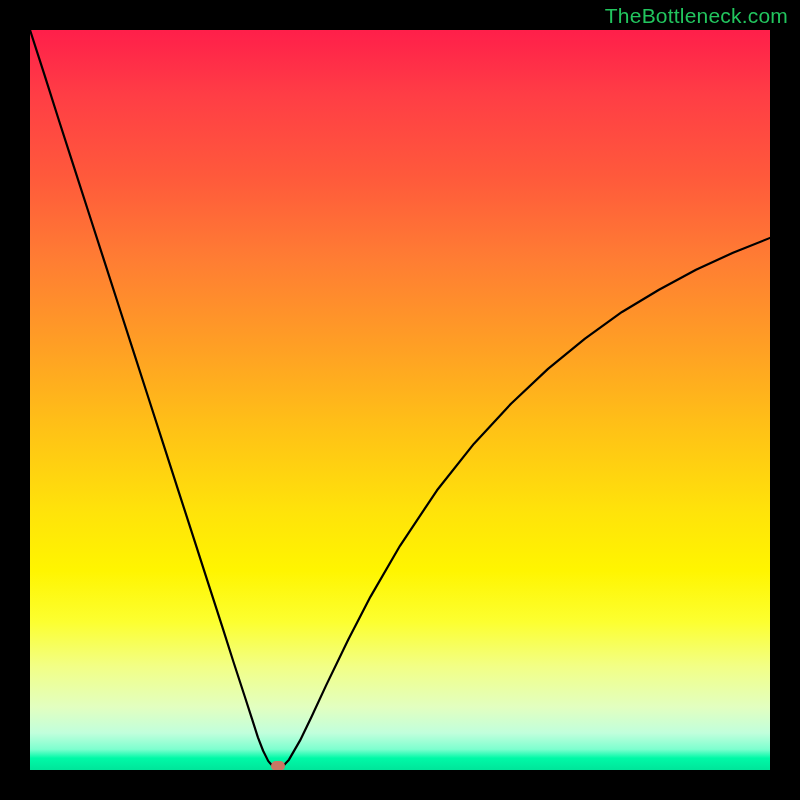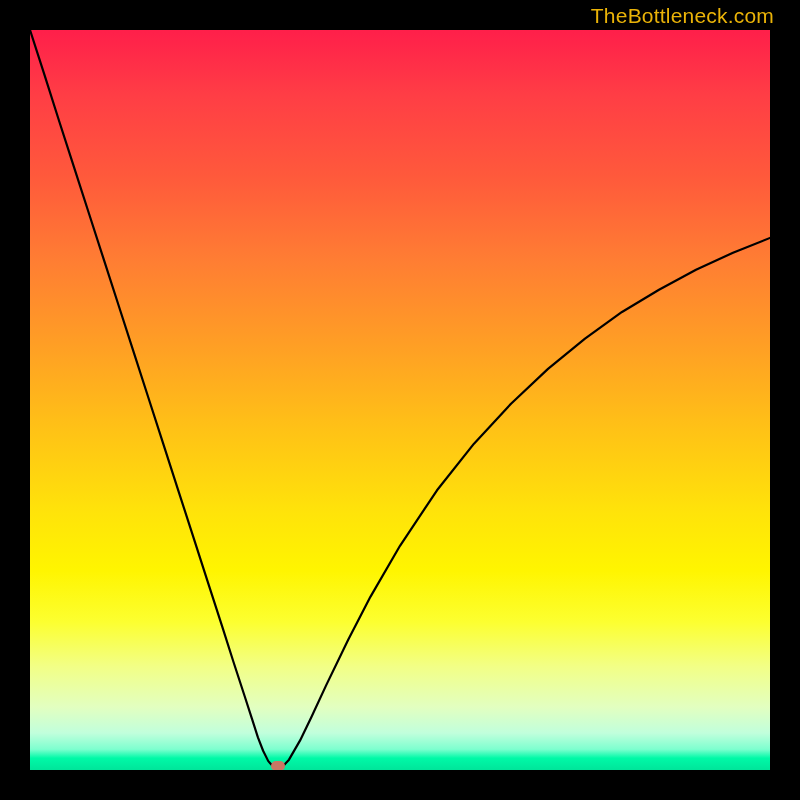--- a/index.html
+++ b/index.html
@@ -46,22 +46,22 @@
       #00e59a 100%
     );
   }
   .curve {
     position: absolute;
     inset: 0;
   }
   .watermark {
     position: absolute;
     top: 4px;
-    right: 26px;
-    color: #eab308;
+    right: 12px;
+    color: #22c55e;
     font-size: 21px;
     letter-spacing: 0.2px;
   }
   .marker {
     position: absolute;
     width: 14px;
     height: 10px;
     border-radius: 5px;
     background: #c97864;
     transform: translate(-50%, -50%);

